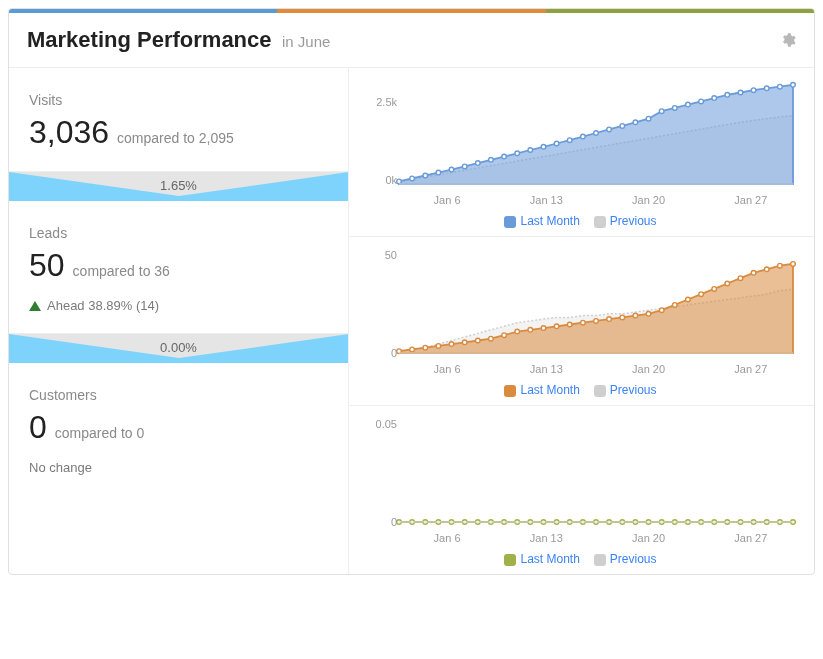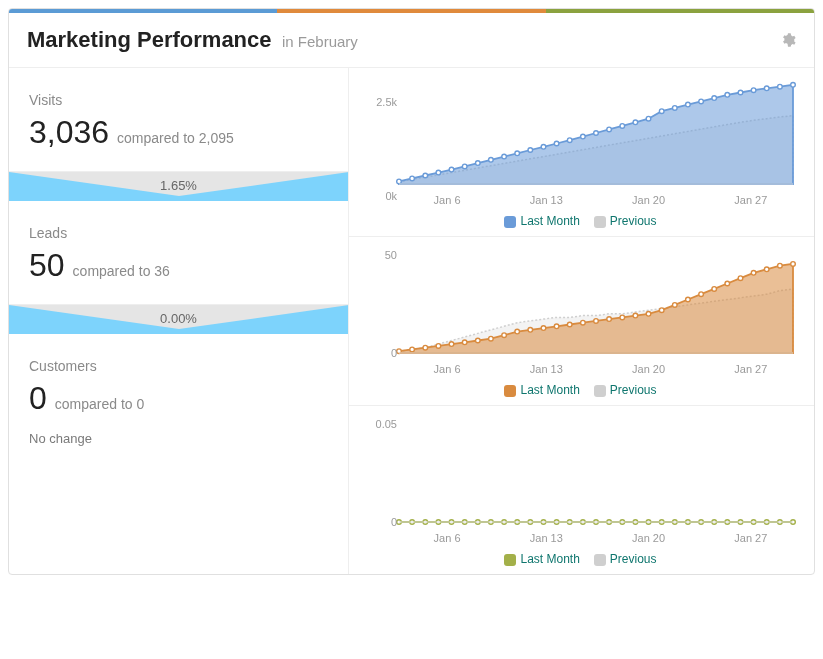--- a/index.html
+++ b/index.html
@@ -46,38 +46,38 @@
     position: absolute; top: 6px; left: 50%; transform: translateX(-50%);
     font-size: 13px; color: #666;
   }
 
   .chart-slot { padding: 12px 12px 8px 10px; border-bottom: 1px solid #eee; }
   .chart-slot:last-child { border-bottom: none; }
   .chart-wrap { position: relative; }
   svg.chart { display: block; }
   .ylabel { position: absolute; right: calc(100% - 38px); font-size: 11px; color: #9a9a9a; transform: translateY(-50%); }
   .xaxis { display: flex; justify-content: space-around; font-size: 11px; color: #9a9a9a; padding: 4px 0 2px 40px; }
-  .legend { display: flex; justify-content: center; align-items: center; gap: 14px; font-size: 12px; color: #0f766e; padding-top: 6px; }
+  .legend { display: flex; justify-content: center; align-items: center; gap: 14px; font-size: 12px; color: #3b82f6; padding-top: 6px; }
   .swatch { width: 12px; height: 12px; border-radius: 3px; display: inline-block; margin-right: 4px; vertical-align: middle; }
   .sw-prev { background: #cfcfcf; }
 </style>
 </head>
 <body>
 
 <div class="card">
   <div class="topbar">
     <div class="tb-blue"></div>
       <div class="tb-orange"></div>
       <div class="tb-olive"></div>
   </div>
 
   <div class="header">
     <div>
       <h1>Marketing Performance</h1>
-      <span class="sub">in February</span>
+      <span class="sub">in June</span>
     </div>
     <svg class="gear" viewBox="0 0 24 24">
         <path d="M12 8a4 4 0 1 0 0 8 4 4 0 0 0 0-8zm9.4 4a7.6 7.6 0 0 0-.1-1.3l2.1-1.6-2-3.4-2.5 1a7.6 7.6 0 0 0-2.2-1.3L16 2h-4l-.7 2.6a7.6 7.6 0 0 0-2.2 1.3l-2.5-1-2 3.4 2.1 1.6a7.7 7.7 0 0 0 0 2.6l-2.1 1.6 2 3.4 2.5-1a7.6 7.6 0 0 0 2.2 1.3L12 22h4l.7-2.6a7.6 7.6 0 0 0 2.2-1.3l2.5 1 2-3.4-2.1-1.6c.1-.4.1-.9.1-1.3z"></path>
       </svg>
   </div>
 
   <div class="body">
     <div class="left">
 
       <div class="stat-block">
@@ -92,20 +92,24 @@
         <div class="chev"></div>
         <span class="pct">1.65%</span>
       </div>
 
       <div class="stat-block">
         <div class="stat-label">Leads</div>
         <div class="stat-row">
           <span class="stat-value">50</span>
           <span class="stat-comp"><span>compared to</span> <span>36</span></span>
         </div>
+        <div class="stat-change">
+          <span class="arrow-up"></span>
+          <span>Ahead 38.89% (14)</span>
+        </div>
       </div>
 
       <div class="funnel">
         <div class="chev"></div>
         <span class="pct">0.00%</span>
       </div>
 
       <div class="stat-block">
         <div class="stat-label">Customers</div>
         <div class="stat-row">
@@ -116,21 +120,21 @@
           <span>No change</span>
         </div>
       </div>
 
     </div>
 
     <div class="right">
       <div class="chart-slot">
   <div class="chart-wrap">
     <span class="ylabel" style="top:22.3px">2.5k</span>
-    <span class="ylabel" style="top:116px">0k</span>
+    <span class="ylabel" style="top:100px">0k</span>
     <svg class="chart" width="440" height="110">
       <path d="M40.0 101.7 L53.1 99.4 L66.3 97.1 L79.4 94.9 L92.5 92.6 L105.7 90.3 L118.8 88.0 L131.9 85.7 L145.1 83.4 L158.2 81.1 L171.3 78.8 L184.5 76.6 L197.6 74.3 L210.7 72.0 L223.9 69.7 L237.0 67.4 L250.1 65.1 L263.3 62.8 L276.4 60.6 L289.5 58.3 L302.7 56.0 L315.8 53.7 L328.9 51.4 L342.1 49.1 L355.2 46.8 L368.3 44.5 L381.5 42.3 L394.6 40.3 L407.7 38.7 L420.9 37.0 L434.0 35.6 L 434.0 104.0 L 40.0 104.0 Z" fill="#cfcfcf" fill-opacity="0.25" stroke="#cfcfcf" stroke-width="1.5" stroke-dasharray="2,2"></path>
       <path d="M40.0 101.4 L53.1 98.4 L66.3 95.5 L79.4 92.6 L92.5 89.6 L105.7 86.4 L118.8 83.1 L131.9 79.8 L145.1 76.6 L158.2 73.3 L171.3 70.0 L184.5 66.8 L197.6 63.5 L210.7 60.2 L223.9 56.6 L237.0 53.0 L250.1 49.4 L263.3 45.9 L276.4 42.3 L289.5 38.7 L302.7 31.2 L315.8 27.9 L328.9 24.6 L342.1 21.4 L355.2 18.1 L368.3 14.8 L381.5 12.5 L394.6 10.2 L407.7 8.3 L420.9 6.7 L434.0 4.8 L 434.0 104.0 L 40.0 104.0 Z" fill="#6a9bd8" fill-opacity="0.55" stroke="#6a9bd8" stroke-width="1.8"></path>
       <circle cx="40.0" cy="101.4" r="2.3" fill="#fff" stroke="#6a9bd8" stroke-width="1.4"></circle>
               <circle cx="53.1" cy="98.4" r="2.3" fill="#fff" stroke="#6a9bd8" stroke-width="1.4"></circle>
               <circle cx="66.3" cy="95.5" r="2.3" fill="#fff" stroke="#6a9bd8" stroke-width="1.4"></circle>
               <circle cx="79.4" cy="92.6" r="2.3" fill="#fff" stroke="#6a9bd8" stroke-width="1.4"></circle>
               <circle cx="92.5" cy="89.6" r="2.3" fill="#fff" stroke="#6a9bd8" stroke-width="1.4"></circle>
               <circle cx="105.7" cy="86.4" r="2.3" fill="#fff" stroke="#6a9bd8" stroke-width="1.4"></circle>
               <circle cx="118.8" cy="83.1" r="2.3" fill="#fff" stroke="#6a9bd8" stroke-width="1.4"></circle>

